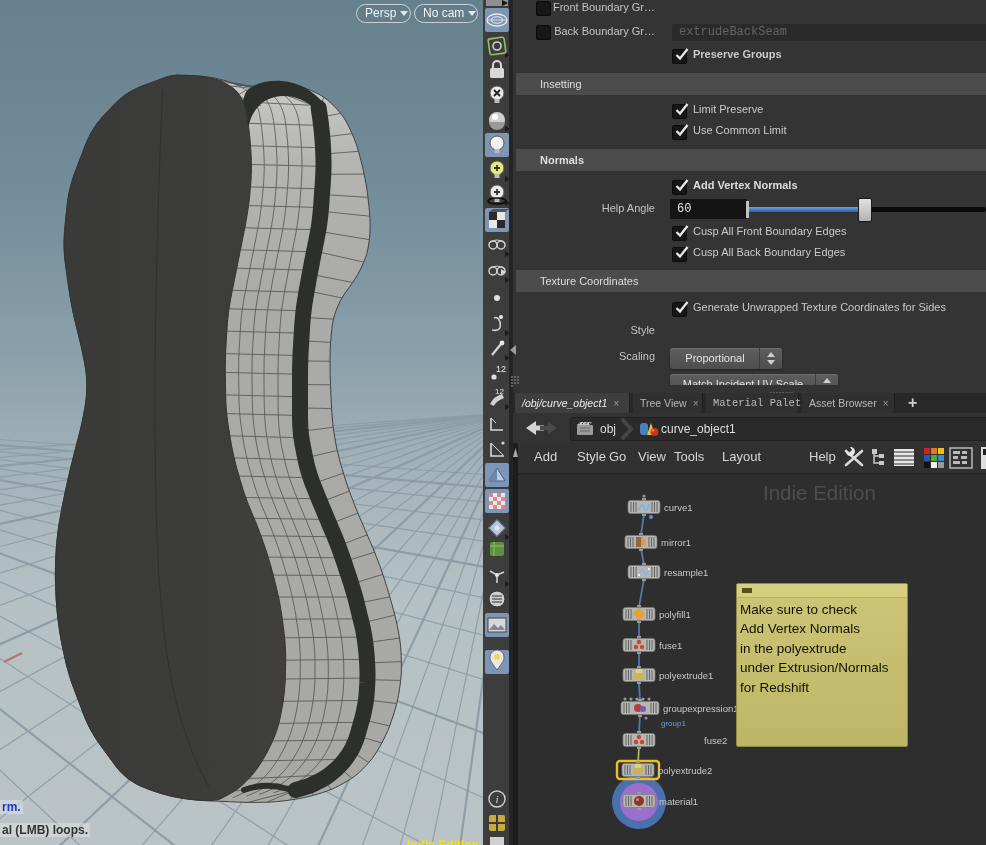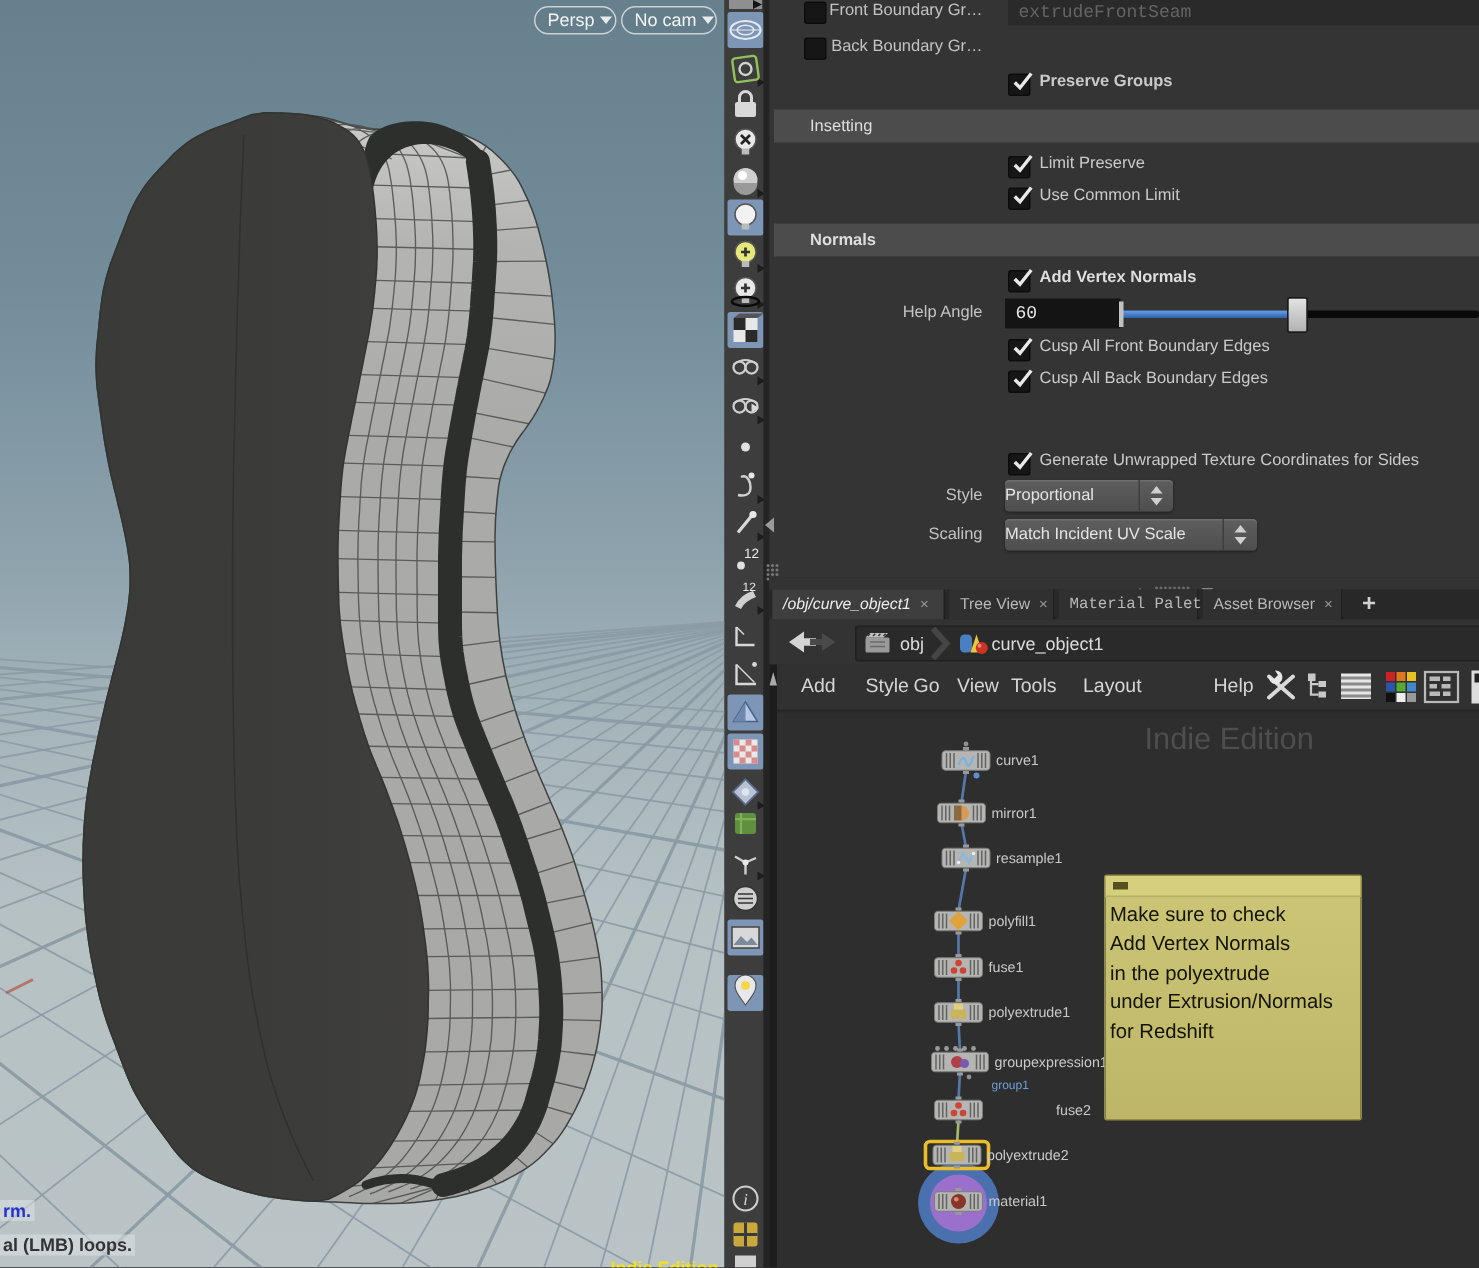--- a/index.html
+++ b/index.html
@@ -8,21 +8,21 @@
 .caret{display:inline-block;width:0;height:0;border-left:4px solid transparent;border-right:4px solid transparent;border-top:5px solid #e8eaec;margin-left:4px;margin-bottom:1px;}
 #toolbar{left:483px;top:0;width:26px;height:845px;background:#3d3d3d;}
 #tbdiv{left:509px;top:0;width:4px;height:845px;background:#242424;}
 #rpanel{left:513px;top:0;width:473px;height:392px;background:#343434;color:#c3c3c3;font-size:11px;}
 .hdr{position:absolute;left:3px;right:0;height:22px;background:#4c4c4c;color:#dedede;line-height:22px;padding-left:24px;font-size:11px;}
 .lbl{position:absolute;text-align:right;color:#c3c3c3;white-space:nowrap;}
 .chk{position:absolute;width:13px;height:13px;background:#161616;border:1px solid #0c0c0c;border-radius:2px;}
 .chk svg{position:absolute;left:0px;top:-3px;}
 .ctext{position:absolute;color:#cacaca;white-space:nowrap;}
 .field{position:absolute;background:#2a2a2a;color:#646464;font-family:"Liberation Mono",monospace;font-size:12px;line-height:17px;padding-left:7px;}
-.dd{position:absolute;height:21px;background:linear-gradient(#5e5e5e,#4e4e4e);border-radius:3px;color:#e4e4e4;line-height:21px;text-align:left;box-shadow:inset 0 1px 0 #6e6e6e, 0 1px 2px rgba(0,0,0,.4);font-size:11px;}
+.dd{position:absolute;height:21px;background:linear-gradient(#5e5e5e,#4e4e4e);border-radius:3px;color:#e4e4e4;line-height:21px;text-align:center;box-shadow:inset 0 1px 0 #6e6e6e, 0 1px 2px rgba(0,0,0,.4);font-size:11px;margin-top:28px;}
 .spin{position:absolute;right:0;top:0;width:22px;height:21px;border-left:1px solid #3e3e3e;}
 .spin:before{content:"";position:absolute;left:7px;top:4px;border-left:4px solid transparent;border-right:4px solid transparent;border-bottom:5px solid #cfcfcf;}
 .spin:after{content:"";position:absolute;left:7px;bottom:4px;border-left:4px solid transparent;border-right:4px solid transparent;border-top:5px solid #cfcfcf;}
 #netpane{left:513px;top:385px;width:473px;height:460px;background:#2e2e2e;}
 #tabstrip{position:absolute;left:0;top:0;width:473px;height:8px;background:#333;}
 #tabbar{position:absolute;left:0;top:8px;width:473px;height:20px;background:#282828;font-size:10.5px;color:#b9b9b9;}
 .tab{position:absolute;top:0;height:20px;line-height:20px;background:#303030;border-right:1px solid #1f1f1f;padding:0 7px;white-space:nowrap;}
 .tab .x{color:#9a9a9a;margin-left:6px;font-size:10px;}
 #pathbar{position:absolute;left:0;top:28px;width:473px;height:30px;background:#333;}
 #pathbox{position:absolute;left:57px;top:4px;width:416px;height:22px;background:#2a2a2a;border:1px solid #202020;border-radius:2px;color:#dcdcdc;font-size:12px;line-height:22px;}
@@ -310,23 +310,23 @@
         <text x="12.5" y="803" font-size="11" fill="#d8d8d8" font-family="Liberation Serif" font-style="italic">i</text>
         <rect x="6" y="815" width="16" height="16" rx="2" fill="#caa93c"></rect>
         <path d="M6 823 h16 M14 815 v16" stroke="#3a3a3a" stroke-width="2"></path>
         <rect x="7" y="837" width="14" height="12" fill="#d0d0d0"></rect>
       </svg>
     </div>
   <div id="tbdiv" class="abs"></div>
   <div id="rpanel" class="abs">
       <div class="chk" style="left:23px;top:1px;"></div>
       <div class="lbl" style="left:-8px;top:1px;width:150px;font-weight:normal;color:#c3c3c3">Front Boundary Gr…</div>
-      <div class="field" style="left:159px;top:0px;width:307px;height:17px;">extrudeFrontSeam</div>
       <div class="chk" style="left:23px;top:25px;"></div>
       <div class="lbl" style="left:-8px;top:25px;width:150px;font-weight:normal;color:#c3c3c3">Back Boundary Gr…</div>
+      <div class="field" style="left:159px;top:24px;width:307px;height:17px;">extrudeBackSeam</div>
       <div class="chk" style="left:159px;top:49px;">
         <svg width="18" height="16">
           <path d="M3.5 8 L7 11.5 L14.5 2" stroke="#e9e9e9" stroke-width="2.3" fill="none"></path>
         </svg>
       </div>
       <div class="ctext" style="left:180px;top:48px;font-weight:bold;color:#cacaca">Preserve Groups</div>
       <div class="hdr" style="top:73px;">Insetting</div>
       <div class="chk" style="left:159px;top:104px;">
         <svg width="18" height="16">
           <path d="M3.5 8 L7 11.5 L14.5 2" stroke="#e9e9e9" stroke-width="2.3" fill="none"></path>
@@ -357,20 +357,21 @@
           <path d="M3.5 8 L7 11.5 L14.5 2" stroke="#e9e9e9" stroke-width="2.3" fill="none"></path>
         </svg>
       </div>
       <div class="ctext" style="left:180px;top:225px;font-weight:normal;color:#cacaca">Cusp All Front Boundary Edges</div>
       <div class="chk" style="left:159px;top:247px;">
         <svg width="18" height="16">
           <path d="M3.5 8 L7 11.5 L14.5 2" stroke="#e9e9e9" stroke-width="2.3" fill="none"></path>
         </svg>
       </div>
       <div class="ctext" style="left:180px;top:246px;font-weight:normal;color:#cacaca">Cusp All Back Boundary Edges</div>
+      <div class="hdr" style="top:270px;">Texture Coordinates</div>
       <div class="chk" style="left:159px;top:302px;">
         <svg width="18" height="16">
           <path d="M3.5 8 L7 11.5 L14.5 2" stroke="#e9e9e9" stroke-width="2.3" fill="none"></path>
         </svg>
       </div>
       <div class="ctext" style="left:180px;top:301px;font-weight:normal;color:#cacaca">Generate Unwrapped Texture Coordinates for Sides</div>
       <div class="lbl" style="left:-8px;top:324px;width:150px;font-weight:normal;color:#c3c3c3">Style</div>
       <div class="dd" style="left:157px;top:320px;width:112px;padding-right:22px;box-sizing:border-box;">Proportional<div class="spin"></div></div>
       <div class="lbl" style="left:-8px;top:350px;width:150px;font-weight:normal;color:#c3c3c3">Scaling</div>
       <div class="dd" style="left:157px;top:346px;width:168px;padding-right:22px;box-sizing:border-box;">Match Incident UV Scale<div class="spin"></div></div>

